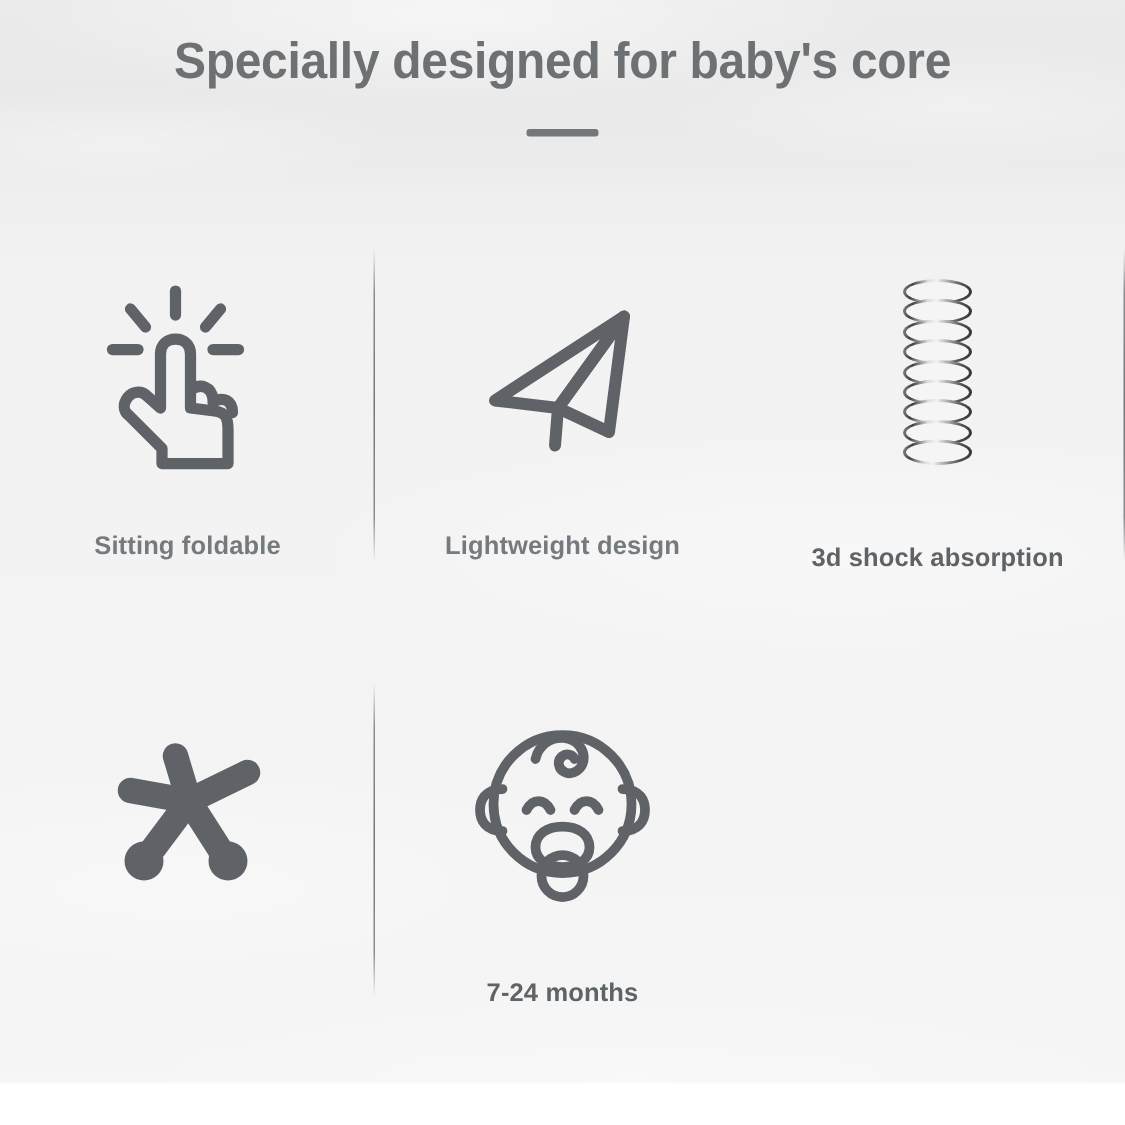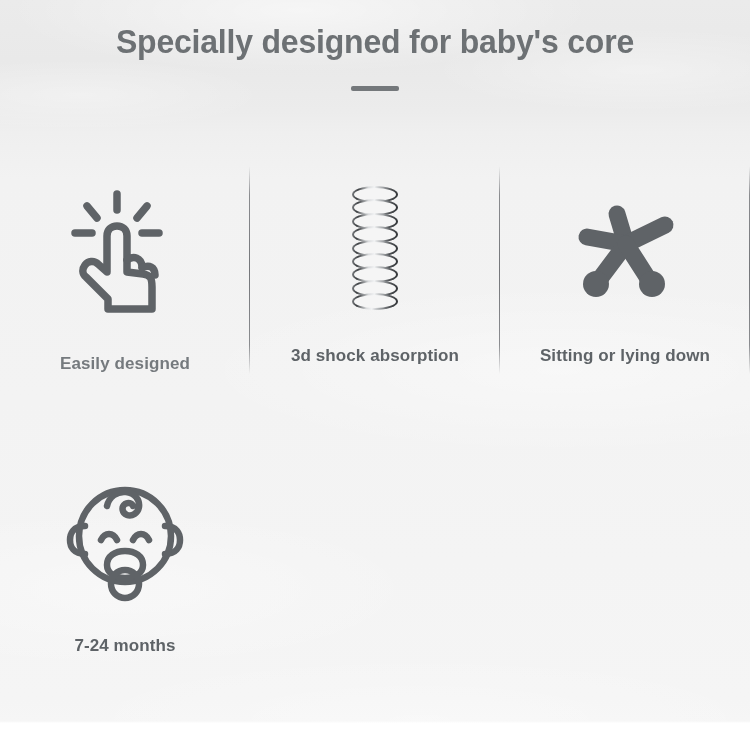--- a/index.html
+++ b/index.html
@@ -129,21 +129,21 @@
 
   .cell-label {
     font-size: 17px;
     font-weight: bold;
     color: #757a7e;
     text-align: center;
     letter-spacing: 0.1px;
     white-space: nowrap;
   }
 
-  .row2 .cell-label { color: #5e6367; }
+  .row2 .cell-label { color: #5e6367; margin-top: 16px; }
   .row2 .icon-box { margin-top: 10px; height: 196px; }
 
   
   .spring {
     position: relative;
     width: 46px;
     height: 124px;
   }
   .coil {
     position: absolute;
@@ -199,24 +199,39 @@
                      c 0 -8 -1 -12 -9 -13
                      l -16 -2
                      v -36
                      c 0 -6 -4 -10 -10 -10 z"></path>
 
             <path d="M62 72 c 7 -5 14 -2 15 6"></path>
             <path d="M77 80 c 7 -4 13 -1 13 7"></path>
           </g>
         </svg>
       </div>
-      <div class="cell-label">Easily designed</div>
-    </div>
-
-
+      <div class="cell-label">Sitting foldable</div>
+    </div>
+
+
+    <div class="cell row1">
+      <div class="icon-box">
+        <svg class="svg-icon" width="118" height="118" viewBox="0 0 118 118">
+          <g fill="none" stroke="#5f6367" stroke-width="8" stroke-linecap="round" stroke-linejoin="round">
+
+            <path d="M100 16 L14 72 L56 77 Z"></path>
+
+            <path d="M100 16 L56 77 L90 93 Z"></path>
+
+            <path d="M56 77 L54 102"></path>
+          </g>
+        </svg>
+      </div>
+      <div class="cell-label">Lightweight design</div>
+    </div>
 
     <div class="cell row2 has-divider">
       <div class="icon-box">
         <div class="spring">
           <div class="coil" style="top:0px"></div>
           <div class="coil" style="top:13.4px"></div>
           <div class="coil" style="top:26.8px"></div>
           <div class="coil" style="top:40.2px"></div>
           <div class="coil" style="top:53.6px"></div>
           <div class="coil" style="top:67px"></div>
@@ -241,21 +256,20 @@
 
             <path d="M57 52 L30 88"></path>
 
             <path d="M57 52 L80 88"></path>
           </g>
 
           <circle cx="27" cy="92" r="13" fill="#5f6367"></circle>
           <circle cx="83" cy="92" r="13" fill="#5f6367"></circle>
         </svg>
       </div>
-      <div class="cell-label">Sitting or lying down</div>
     </div>
 
     <div class="cell row2">
       <div class="icon-box">
         <svg class="svg-icon" width="136" height="128" viewBox="0 0 136 128">
           <g fill="none" stroke="#5f6367" stroke-width="6.5" stroke-linecap="round" stroke-linejoin="round">
 
             <path d="M28 52 c -12 0 -15 8 -15 14 c 0 7 4 14 15 14"></path>
             <path d="M108 52 c 12 0 15 8 15 14 c 0 7 -4 14 -15 14"></path>
 

